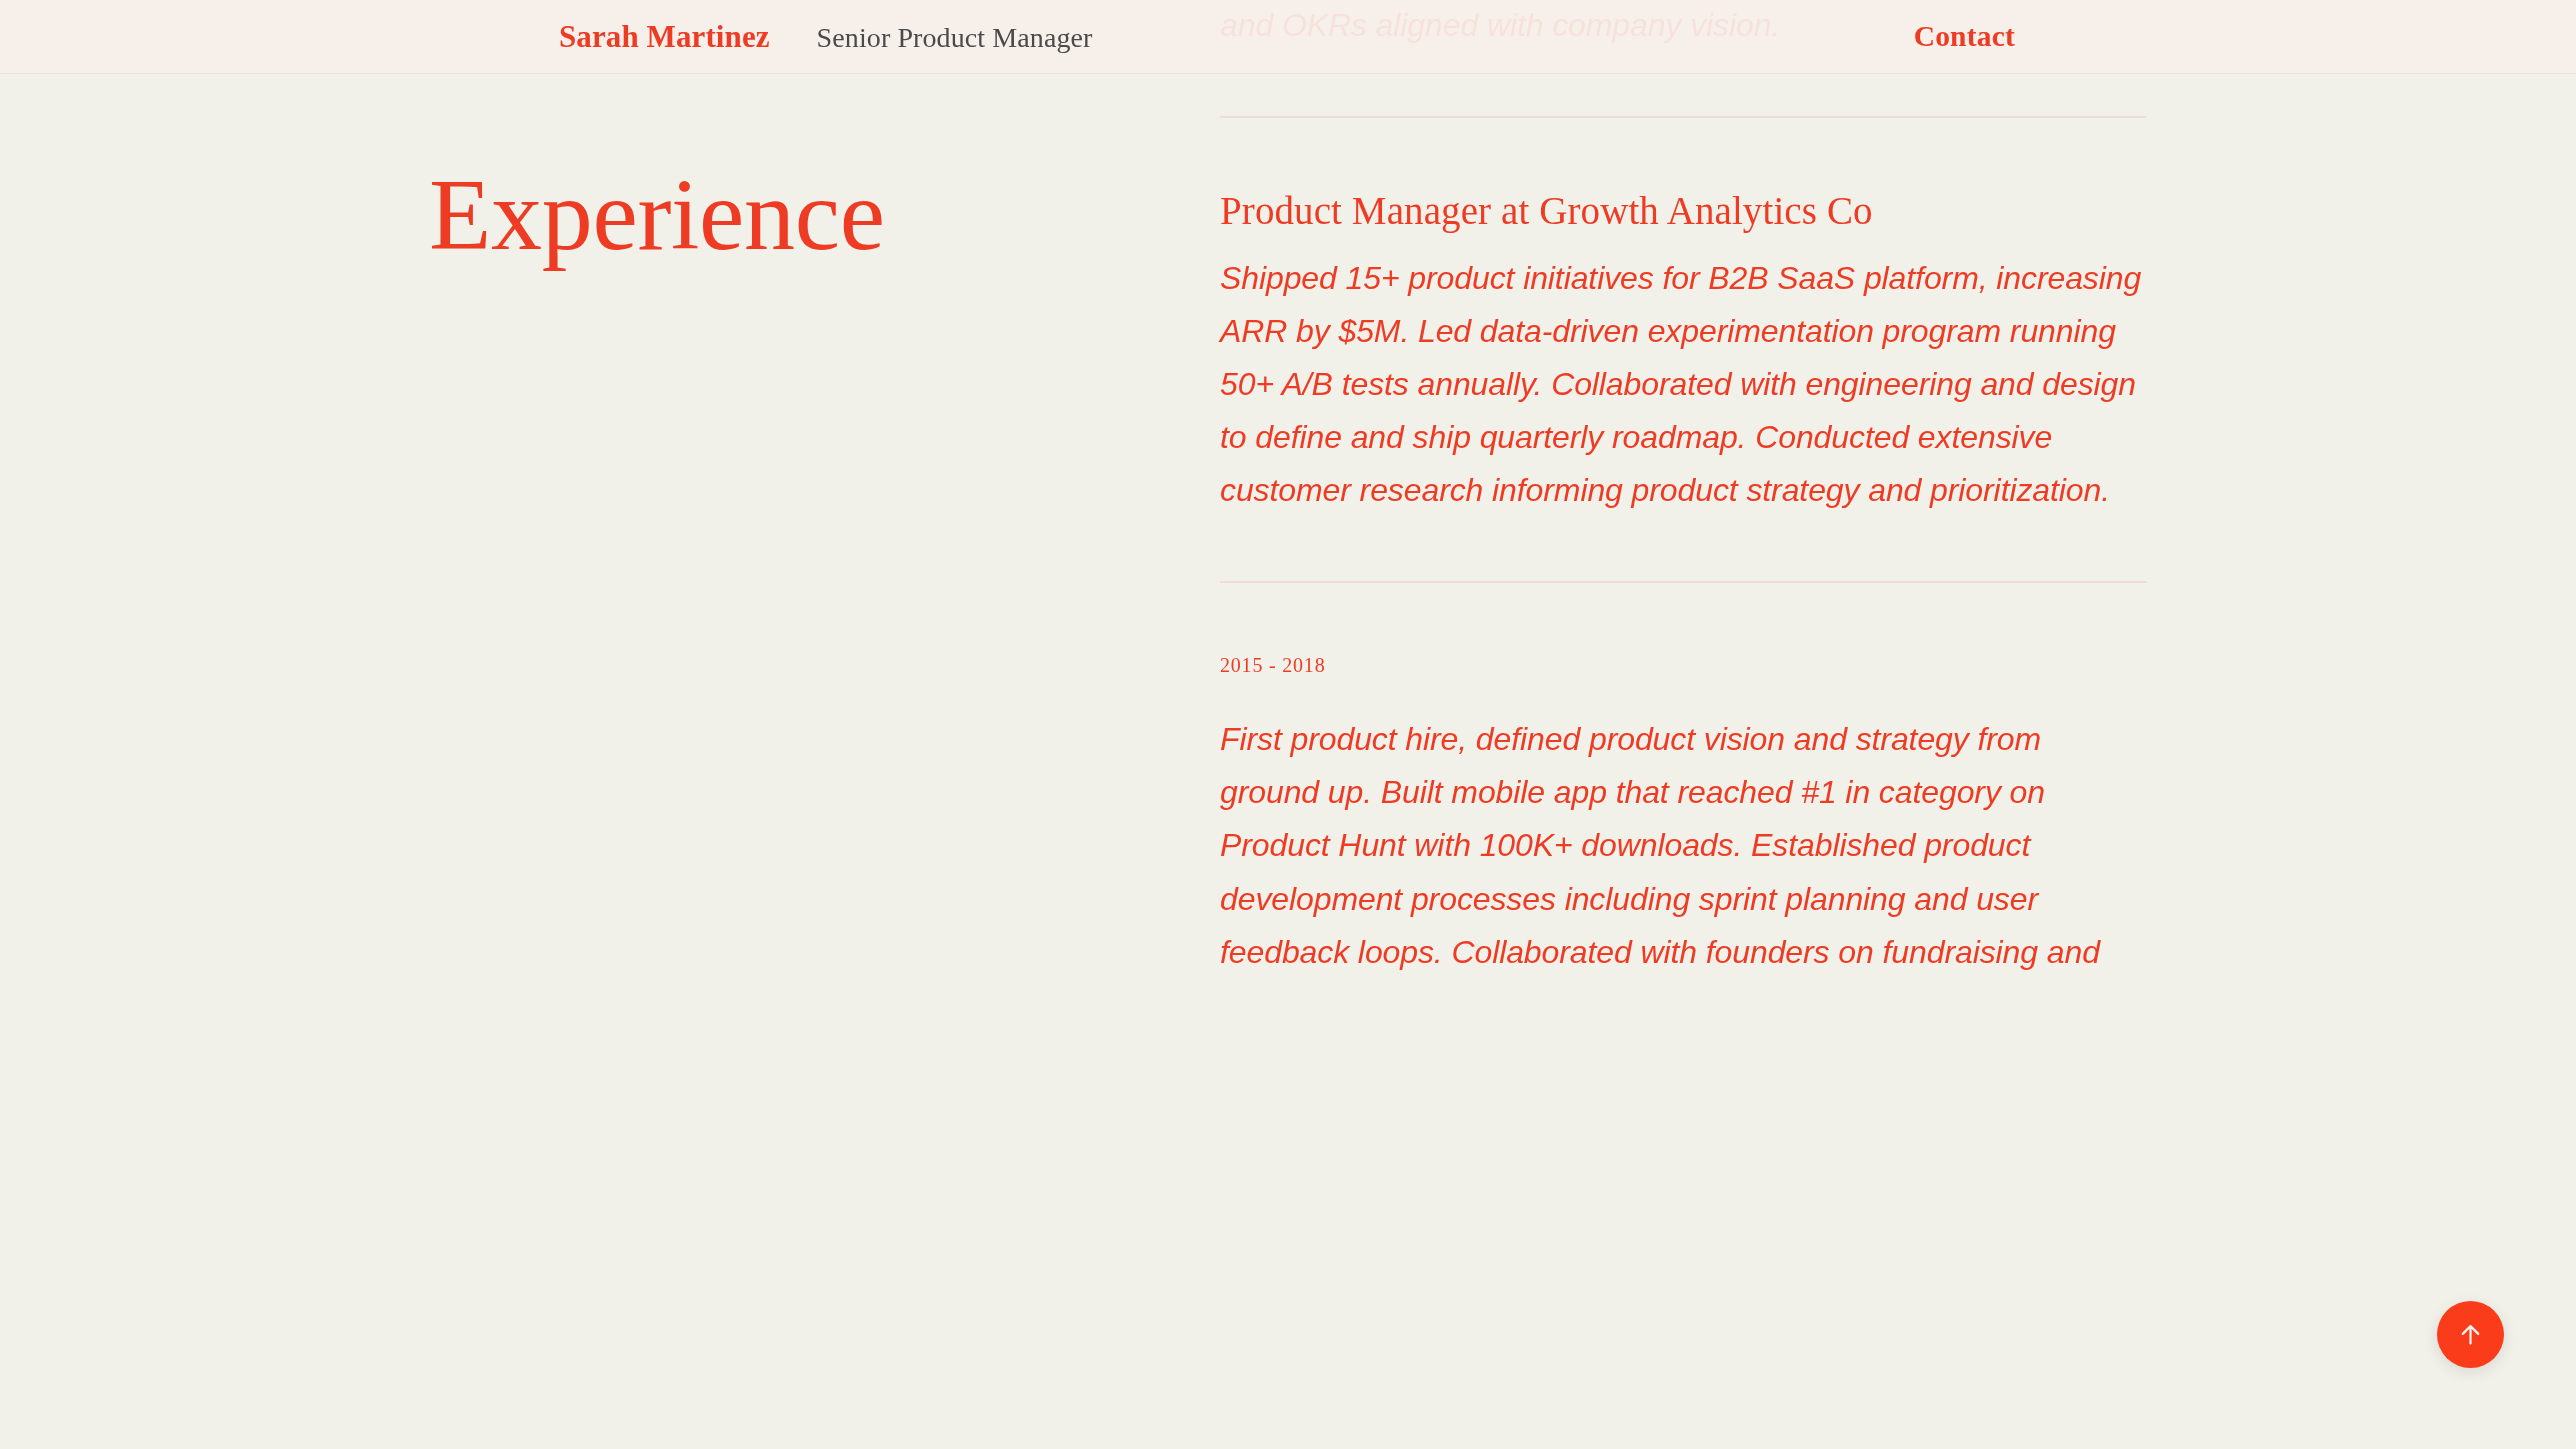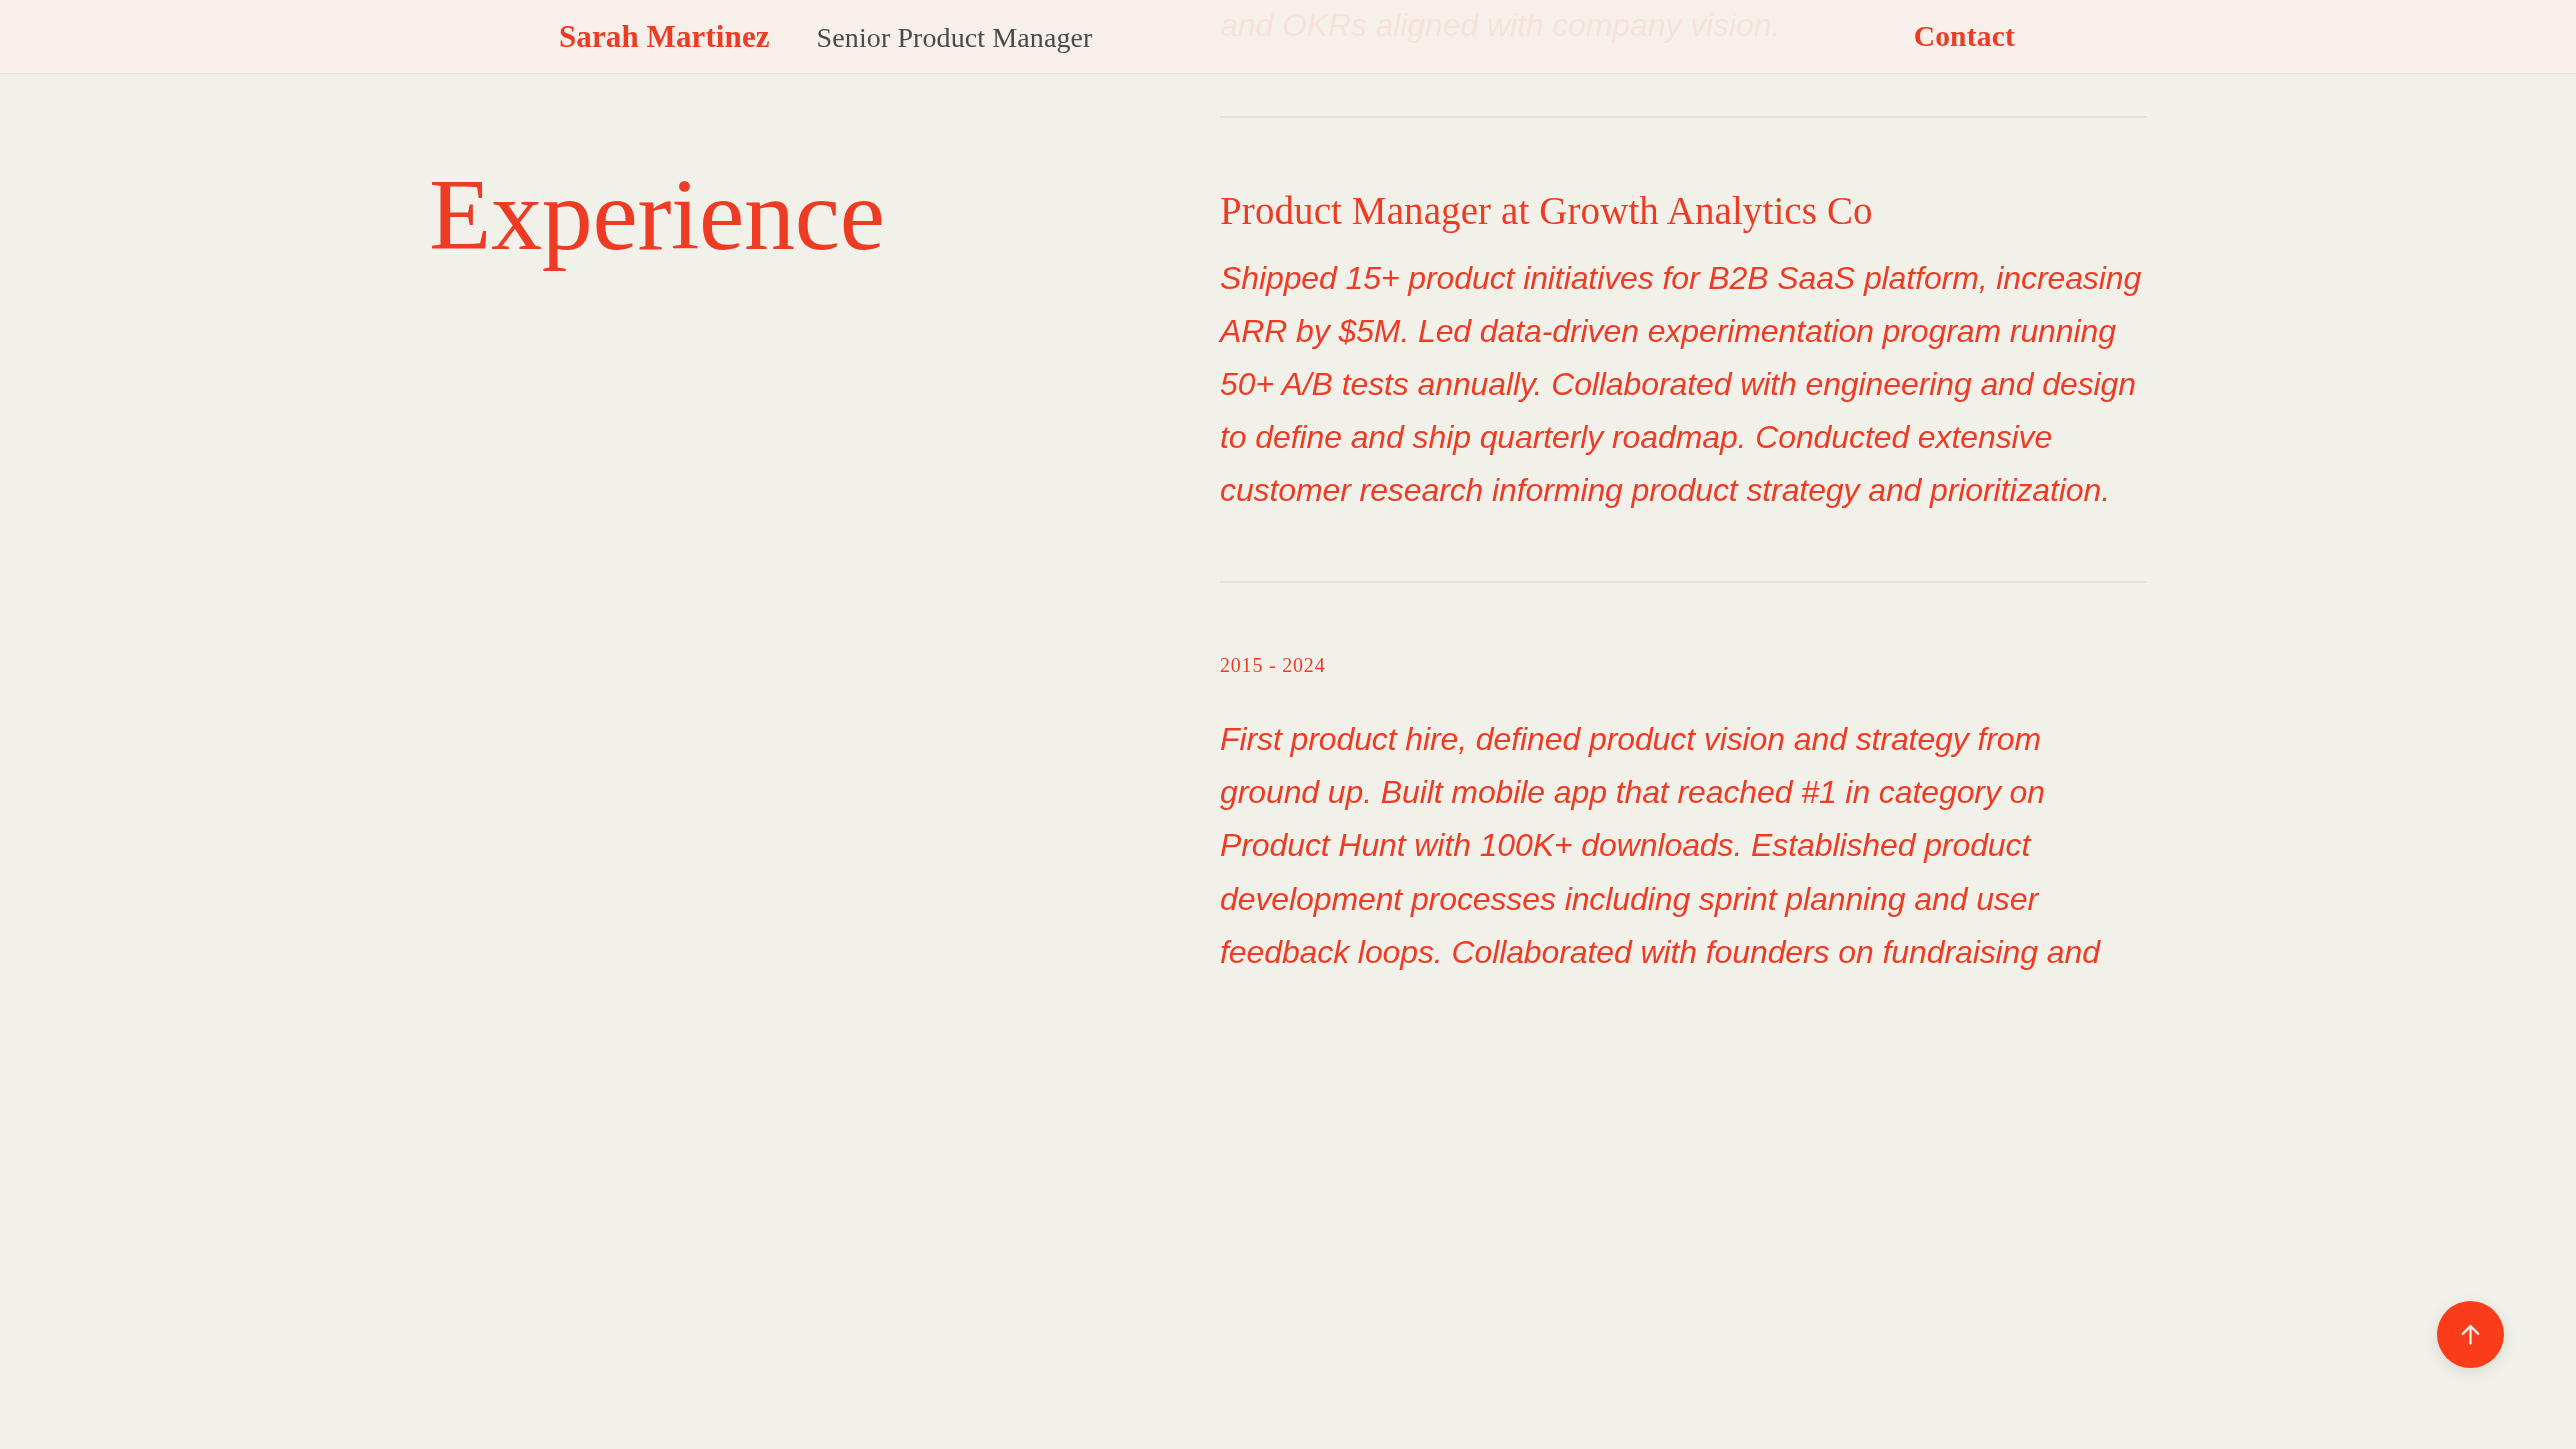--- a/index.html
+++ b/index.html
@@ -176,21 +176,21 @@
     <div class="divider"></div>
 
     <div class="entry">
       <h2 class="entry-title">Product Manager at Growth Analytics Co</h2>
       <p class="entry-body">Shipped 15+ product initiatives for B2B SaaS platform, increasing ARR by $5M. Led data-driven experimentation program running 50+ A/B tests annually. Collaborated with engineering and design to define and ship quarterly roadmap. Conducted extensive customer research informing product strategy and prioritization.</p>
     </div>
 
     <div class="divider"></div>
 
     <div class="entry">
-      <div class="entry-dates">2015 - 2024</div>
+      <div class="entry-dates">2015 - 2018</div>
       <p class="entry-body">First product hire, defined product vision and strategy from ground up. Built mobile app that reached #1 in category on Product Hunt with 100K+ downloads. Established product development processes including sprint planning and user feedback loops. Collaborated with founders on fundraising and</p>
     </div>
 
   </div>
 </div>
 
 <header class="topbar">
   <div class="brand-group">
     <span class="brand-name">Sarah Martinez</span>
     <span class="brand-role">Senior Product Manager</span>

